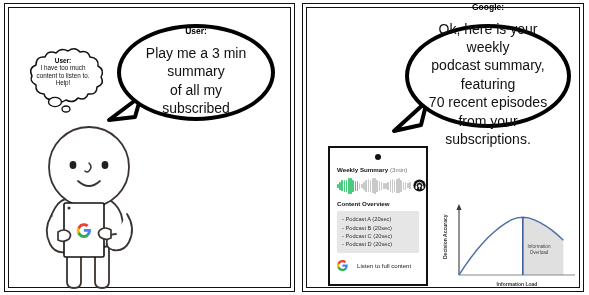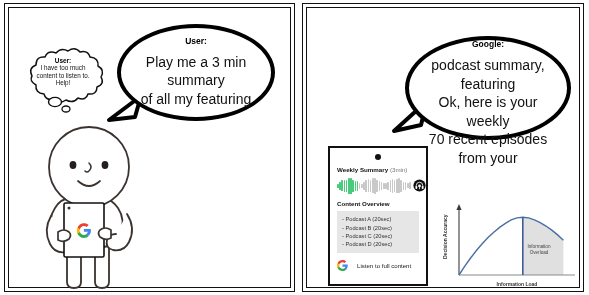--- a/index.html
+++ b/index.html
@@ -83,24 +83,23 @@
   #speech-user {
     left: 108px;
     top: 16px;
     width: 158px;
     height: 97px;
   }
 
   
   #speech-google {
     left: 98px;
-    top: 28px;
+    top: 16px;
     width: 166px;
     height: 104px;
-    justify-content: space-between;
   }
 
   
   .tail-svg {
     position: absolute;
     overflow: visible;
     pointer-events: none;
   }
 
   
@@ -265,21 +264,21 @@
           <div class="tb-body">Help!</div>
         </div>
       </div>
 
       <svg class="tail-svg" width="40" height="40" viewBox="0 0 40 40" style="left:96px;top:84px;">
         <path d="M36 4 L4 28 L30 25 Z" fill="#ffffff" stroke="#000000" stroke-width="4" stroke-linejoin="round"></path>
       </svg>
       <div class="speech" id="speech-user">
         <div class="sp-who">User:</div>
         <div class="sp-body">Play me a 3 min summary</div>
-        <div class="sp-body">of all my featuring</div>
+        <div class="sp-body">of all my subscribed</div>
       </div>
 
       <svg id="character" viewBox="0 0 110 170">
         <g fill="#ffffff" stroke="#3a3330" stroke-width="1.8" stroke-linejoin="round" stroke-linecap="round">
 
           <path d="M32 108 L32 162 q0 6 7 6 q7 0 7 -6 L46 120"></path>
           <path d="M60 112 L60 162 q0 6 7 6 q7 0 7 -6 L74 108"></path>
 
           <path d="M20 88 q-8 12 -2 26 q4 12 16 13 l34 0 q13 -1 17 -13 q6 -14 -2 -26 q-6 -9 -18 -11 l-28 0 q-12 2 -17 11 z"></path>
 
@@ -319,23 +318,24 @@
   </div>
 
   <div class="panel" id="panel-right">
     <div class="panel-inner">
 
       <svg class="tail-svg" width="40" height="45" viewBox="0 0 40 45" style="left:84px;top:89px;">
         <path d="M36 4 L3 34 L30 28 Z" fill="#ffffff" stroke="#000000" stroke-width="4" stroke-linejoin="round"></path>
       </svg>
       <div class="speech" id="speech-google">
         <div class="sp-who">Google:</div>
+        <div class="sp-body">Ok, here is your weekly</div>
         <div class="sp-body">podcast summary, featuring</div>
-        <div class="sp-body">Ok, here is your weekly</div>
         <div class="sp-body">70 recent episodes from your</div>
+        <div class="sp-body">subscriptions.</div>
       </div>
 
       <div id="phone-mock">
         <div id="phone-camera-dot"></div>
         <div id="phone-body">
 
           <div class="ph-title">
             <b>Weekly Summary</b>
             <span class="dur">(3min)</span>
           </div>

